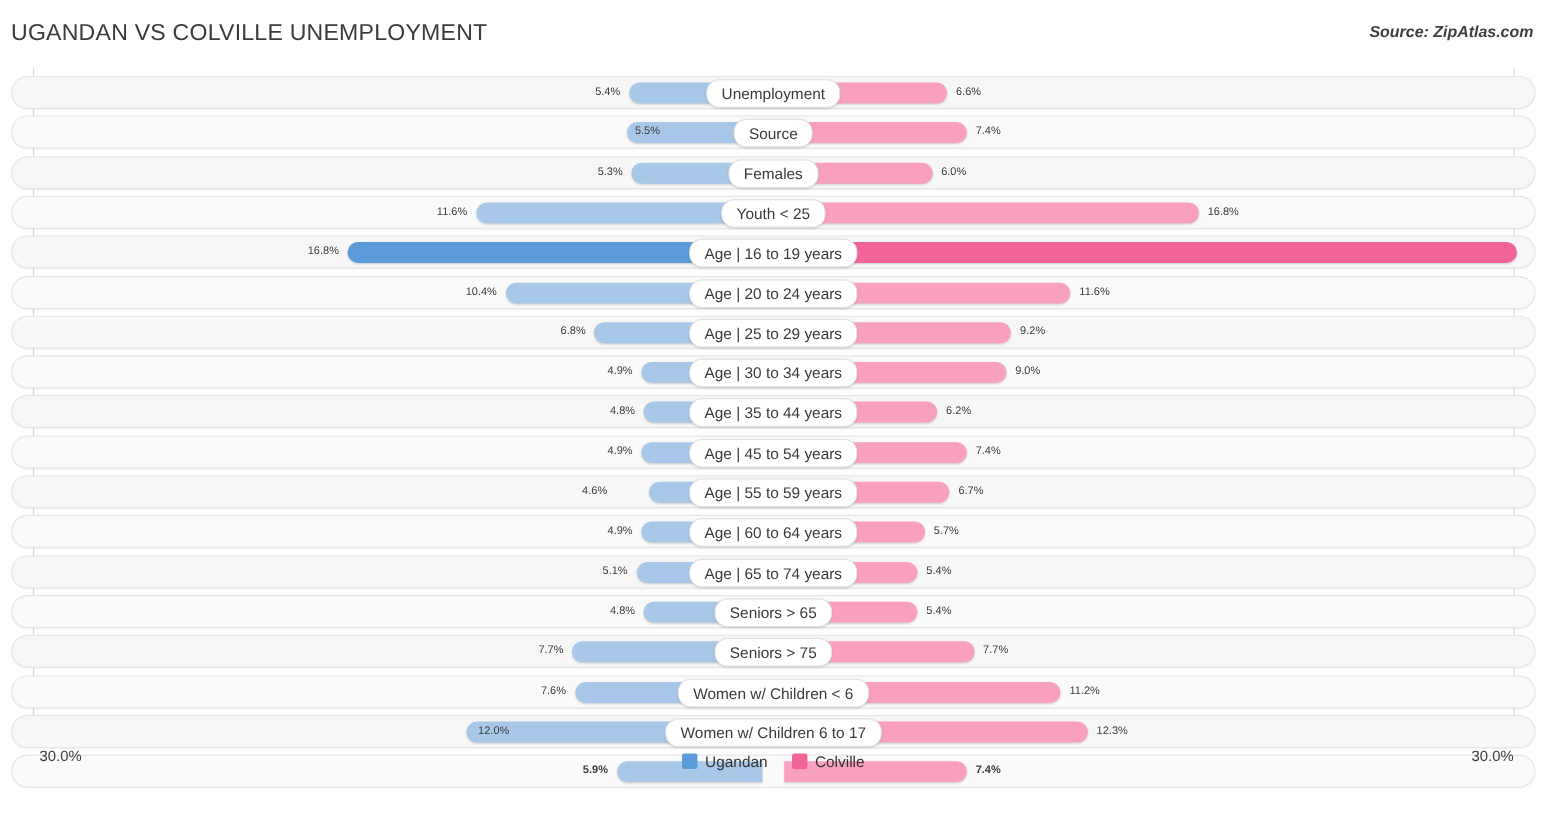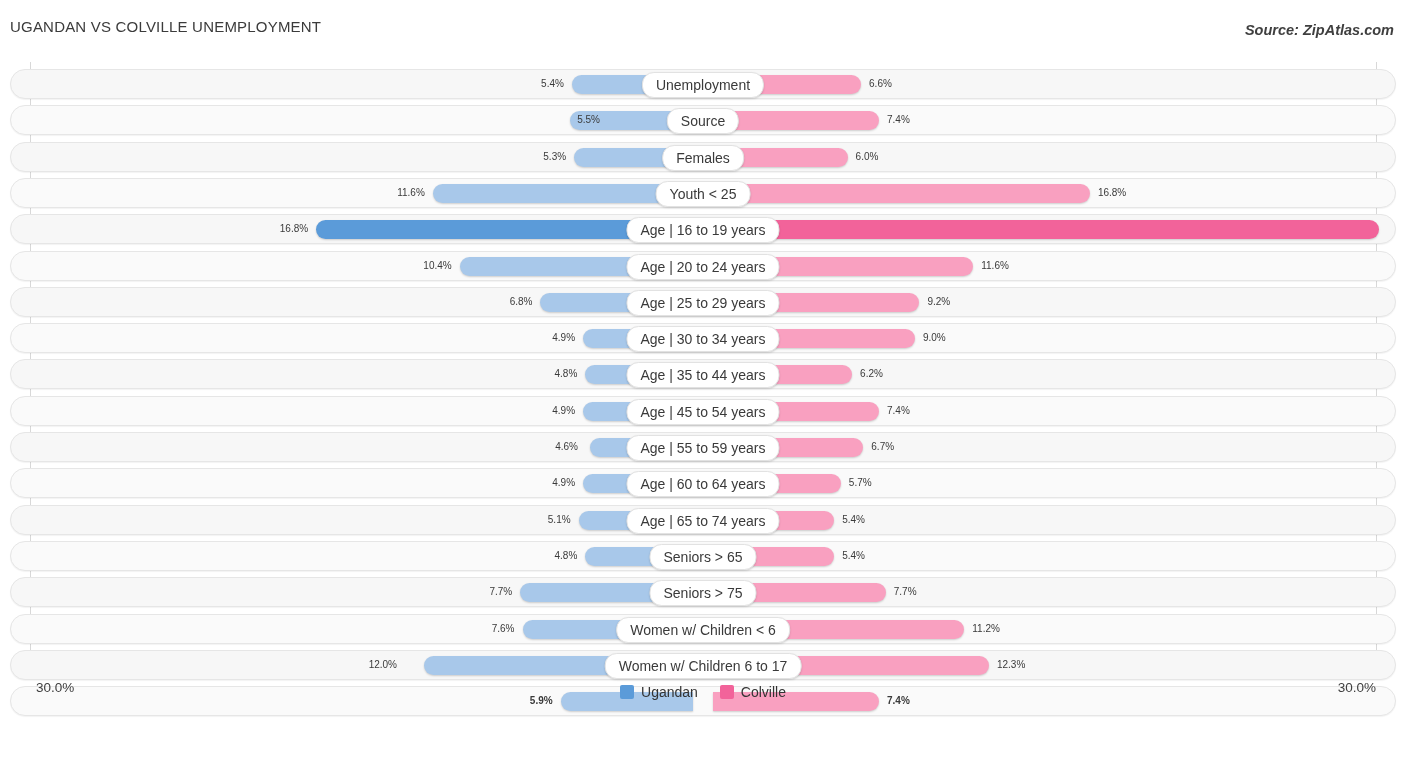--- a/index.html
+++ b/index.html
@@ -8,21 +8,21 @@
     background:#ffffff;
     font-family:"Liberation Sans", sans-serif;
     overflow:hidden;
     position:relative;
   }
   .page{position:relative;width:1406px;height:757px;}
 
   
   .title{
     position:absolute;left:10px;top:18px;
-    font-size:15px;color:#3b3b3b;letter-spacing:.2px;
+    font-size:21px;color:#3b3b3b;letter-spacing:.2px;
     font-weight:400;white-space:nowrap;
   }
   .source{
     position:absolute;right:12px;top:22px;
     font-size:14.5px;color:#3f3f3f;font-style:italic;font-weight:bold;
     white-space:nowrap;
   }
 
   
   .plot{
@@ -198,21 +198,21 @@
           <div class="bar bar-left" style="width: 109.923px; background: rgb(168, 200, 234);"></div>
           <div class="bar bar-right" style="width: 166.007px; background: rgb(249, 160, 192);"></div>
           <div class="val val-left" style="right: 820.923px;">4.9%</div>
           <div class="val val-right" style="left: 877.007px;">7.4%</div>
           <div class="pill">Age | 45 to 54 years</div>
         </div>
         <div class="row" style="top: 370px;">
           <div class="track"></div>
           <div class="bar bar-left" style="width: 103.193px; background: rgb(168, 200, 234);"></div>
           <div class="bar bar-right" style="width: 150.303px; background: rgb(249, 160, 192);"></div>
-          <div class="val val-left" style="right: 818px;">4.6%</div>
+          <div class="val val-left" style="right: 844px;">4.6%</div>
           <div class="val val-right" style="left: 861.303px;">6.7%</div>
           <div class="pill">Age | 55 to 59 years</div>
         </div>
         <div class="row alt" style="top: 406.3px;">
           <div class="track"></div>
           <div class="bar bar-left" style="width: 109.923px; background: rgb(168, 200, 234);"></div>
           <div class="bar bar-right" style="width: 127.87px; background: rgb(249, 160, 192);"></div>
           <div class="val val-left" style="right: 820.923px;">4.9%</div>
           <div class="val val-right" style="left: 838.87px;">5.7%</div>
           <div class="pill">Age | 60 to 64 years</div>
@@ -246,21 +246,21 @@
           <div class="bar bar-left" style="width: 170.493px; background: rgb(168, 200, 234);"></div>
           <div class="bar bar-right" style="width: 251.253px; background: rgb(249, 160, 192);"></div>
           <div class="val val-left" style="right: 881.493px;">7.6%</div>
           <div class="val val-right" style="left: 962.253px;">11.2%</div>
           <div class="pill">Women w/ Children &lt; 6</div>
         </div>
         <div class="row" style="top: 587.8px;">
           <div class="track"></div>
           <div class="bar bar-left" style="width: 269.2px; background: rgb(168, 200, 234);"></div>
           <div class="bar bar-right" style="width: 275.93px; background: rgb(249, 160, 192);"></div>
-          <div class="val val-left" style="right: 999px;">12.0%</div>
+          <div class="val val-left" style="right: 933px;">12.0%</div>
           <div class="val val-right" style="left: 986.93px;">12.3%</div>
           <div class="pill">Women w/ Children 6 to 17</div>
         </div>
         <div class="row alt" style="top: 624.1px; font-weight: bold;">
           <div class="track"></div>
           <div class="bar bar-left" style="width: 132.357px; background: rgb(168, 200, 234);"></div>
           <div class="bar bar-right" style="width: 166.007px; background: rgb(249, 160, 192);"></div>
           <div class="val val-left" style="right: 843.357px;">5.9%</div>
           <div class="val val-right" style="left: 877.007px;">7.4%</div>
         </div>

